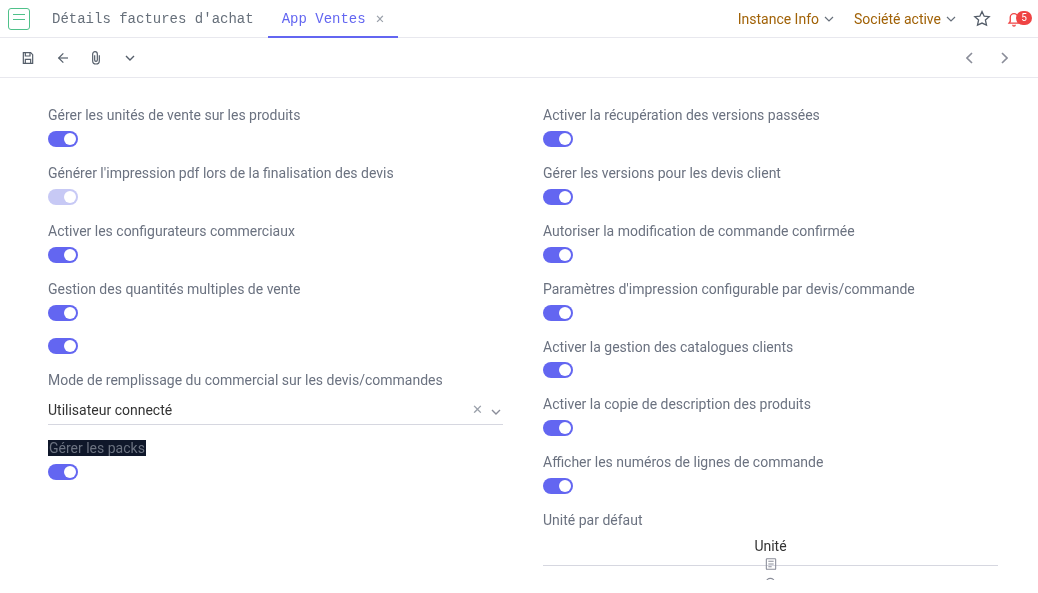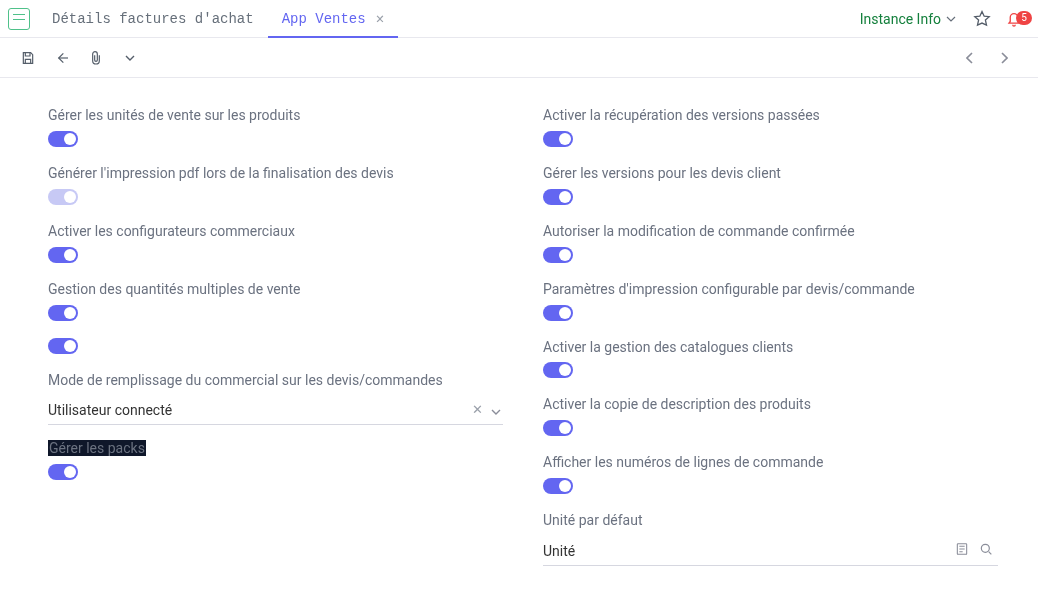--- a/index.html
+++ b/index.html
@@ -8,21 +8,21 @@
     .tabbar { display:flex; align-items:center; height:38px; padding:0 8px; border-bottom:1px solid #e8e8ee; }
     .tabbar .doc-icon { width:22px; height:22px; border:1.5px solid #4fc18a; border-radius:3px; position:relative; margin-right:8px; flex-shrink:0; }
     .tabbar .doc-icon:before, .tabbar .doc-icon:after { content:""; position:absolute; left:4px; right:4px; height:1.5px; background:#4fc18a; }
     .tabbar .doc-icon:before { top:5px; }
     .tabbar .doc-icon:after { top:10px; }
     .tab { padding:0 14px; height:100%; display:flex; align-items:center; color:#666f7a; cursor:pointer; position:relative;font-family:Liberation Mono, monospace; }
     .tab.active { color:#6366f1; }
     .tab.active:after { content:""; position:absolute; left:0; right:0; bottom:-1px; height:2px; background:#6366f1; }
     .tab-close { margin-left:10px; color:#9aa0aa; font-size:14px; }
     .tabbar .spacer { flex:1; }
-    .menu-item { display:flex; align-items:center; padding:0 10px; color:#15803d; cursor:pointer; height:100%; }
+    .menu-item { display:flex; align-items:center; padding:0 10px; color:#a16207; cursor:pointer; height:100%; }
     .caret { margin-left:5px; }
     .caret svg { display:block; }
     .star, .bell { display:flex; align-items:center; padding:0 6px; cursor:pointer; position:relative; }
     .badge { position:absolute; top:2px; right:-2px; background:#ef4444; color:#fff; font-size:10px; line-height:14px; min-width:16px; text-align:center; border-radius:8px; padding:0 3px; }
     
     .toolbar { display:flex; align-items:center; height:40px; padding:0 14px; border-bottom:1px solid #e8e8ee; }
     .tbtn { width:28px; height:28px; display:flex; align-items:center; justify-content:center; color:#555e6a; cursor:pointer; border-radius:4px; margin-right:6px; }
     .tbtn svg { display:block; }
     .toolbar .spacer { flex:1; }
     
@@ -34,40 +34,48 @@
     .field-label.hl { background:#0f172a; display:inline; padding:0 1px; }
     
     .toggle { width:30px; height:16px; border-radius:10px; background:#6366f1; position:relative; cursor:pointer; display:inline-block; }
     .toggle:after { content:""; position:absolute; right:2px; top:2px; width:12px; height:12px; border-radius:50%; background:#fff; }
     .toggle.disabled { background:#c7c9f5; cursor:default; }
     
     .select-row { display:flex; align-items:center; border-bottom:1px solid #d6d7e0; height:30px; }
     .select-row .value { flex:1; color:#333; padding:2px 0; }
     .select-row .clear { color:#9aa0aa; padding:0 6px; cursor:pointer; font-size:13px; }
     .select-row .dd { color:#8a8d99; padding:0 2px; cursor:pointer; }
-    .input-row { display:flex; align-items:center; border-bottom:1px solid #d6d7e0; height:30px; }
+    .input-row { display:flex; align-items:center; border-bottom:1px solid #d6d7e0; height:30px;flex-direction:column; }
     .input-row .value { flex:1; color:#333; padding:2px 0; }
     .input-row .ric { color:#8a8d99; padding:0 4px; cursor:pointer; }
     
   </style>
 </head>
 <body>
 
 <div class="tabbar">
   <span class="doc-icon"></span>
   <div class="tab">
     <span>Détails factures d'achat</span>
   </div>
   <div class="tab active">
     <span>App Ventes</span>
     <span class="tab-close">✕</span>
   </div>
   <div class="spacer"></div>
   <div class="menu-item">
     <span>Instance Info</span>
+    <span class="caret">
+      <svg width="10" height="6" viewBox="0 0 10 6">
+          <path d="M1 1l4 4 4-4" fill="none" stroke="#666f7a" stroke-width="1.2"></path>
+        </svg>
+    </span>
+  </div>
+  <div class="menu-item">
+    <span>Société active</span>
     <span class="caret">
       <svg width="10" height="6" viewBox="0 0 10 6">
           <path d="M1 1l4 4 4-4" fill="none" stroke="#666f7a" stroke-width="1.2"></path>
         </svg>
     </span>
   </div>
   <div class="star">
     <svg width="20" height="20" viewBox="0 0 24 24" fill="none" stroke="#555e6a" stroke-width="1.6">
         <path d="M12 3l2.6 5.6 6 .6-4.5 4.1 1.3 6L12 16.9 6.6 19.3l1.3-6L3.4 9.2l6-.6L12 3z"></path>
       </svg>

